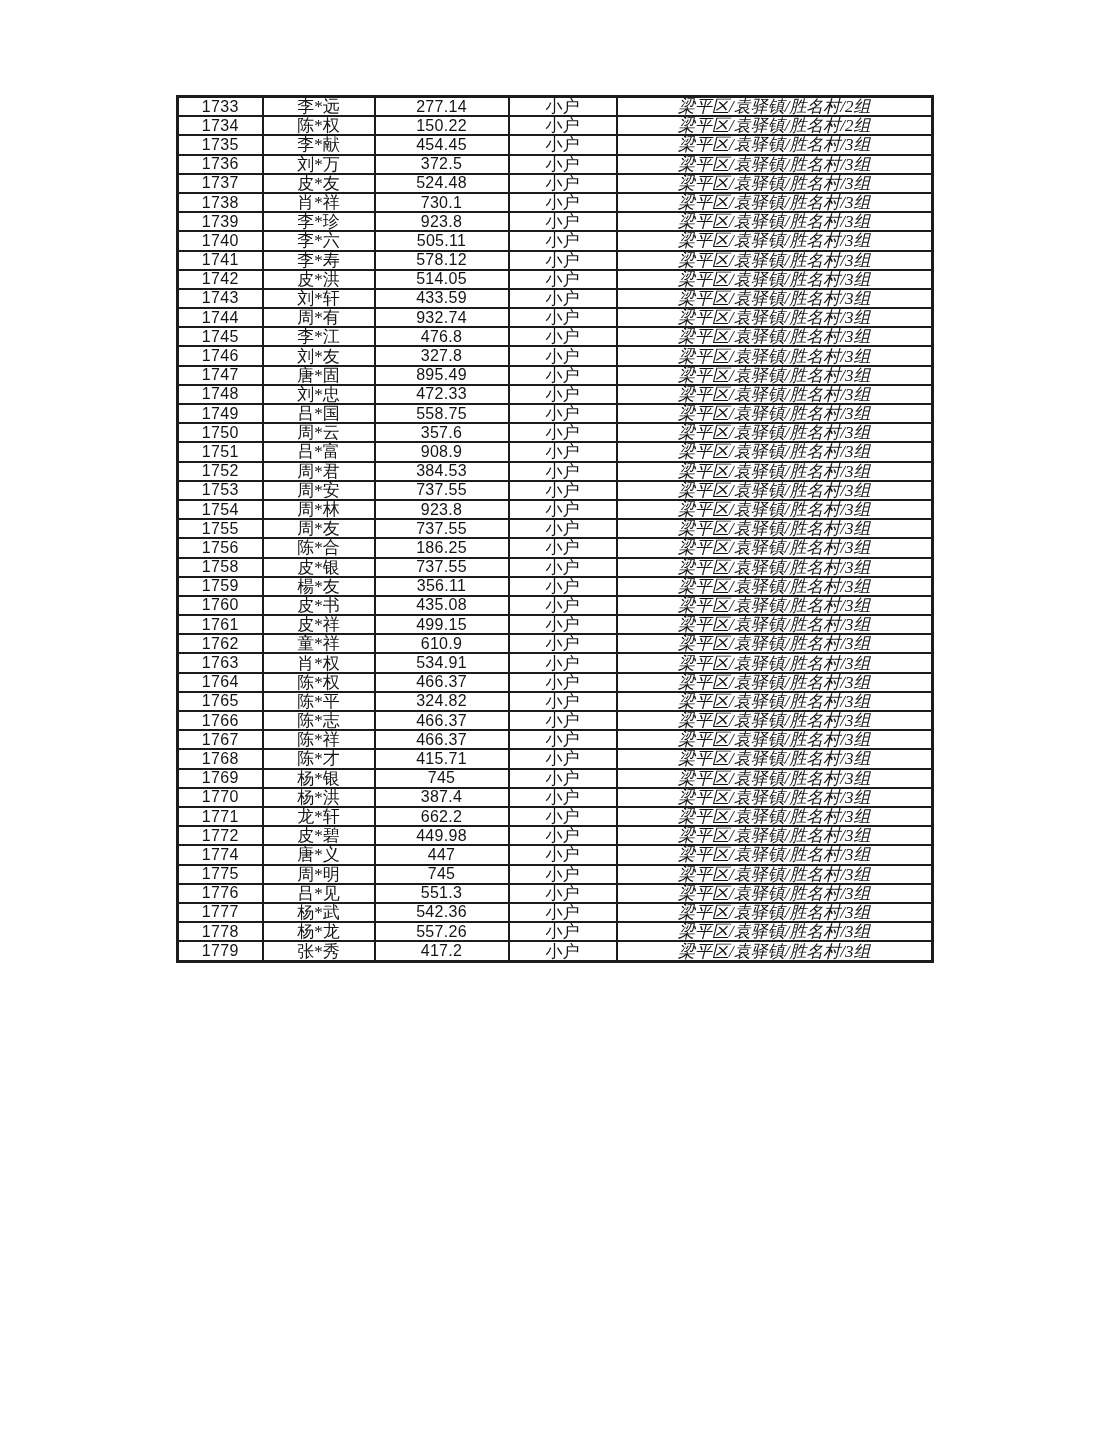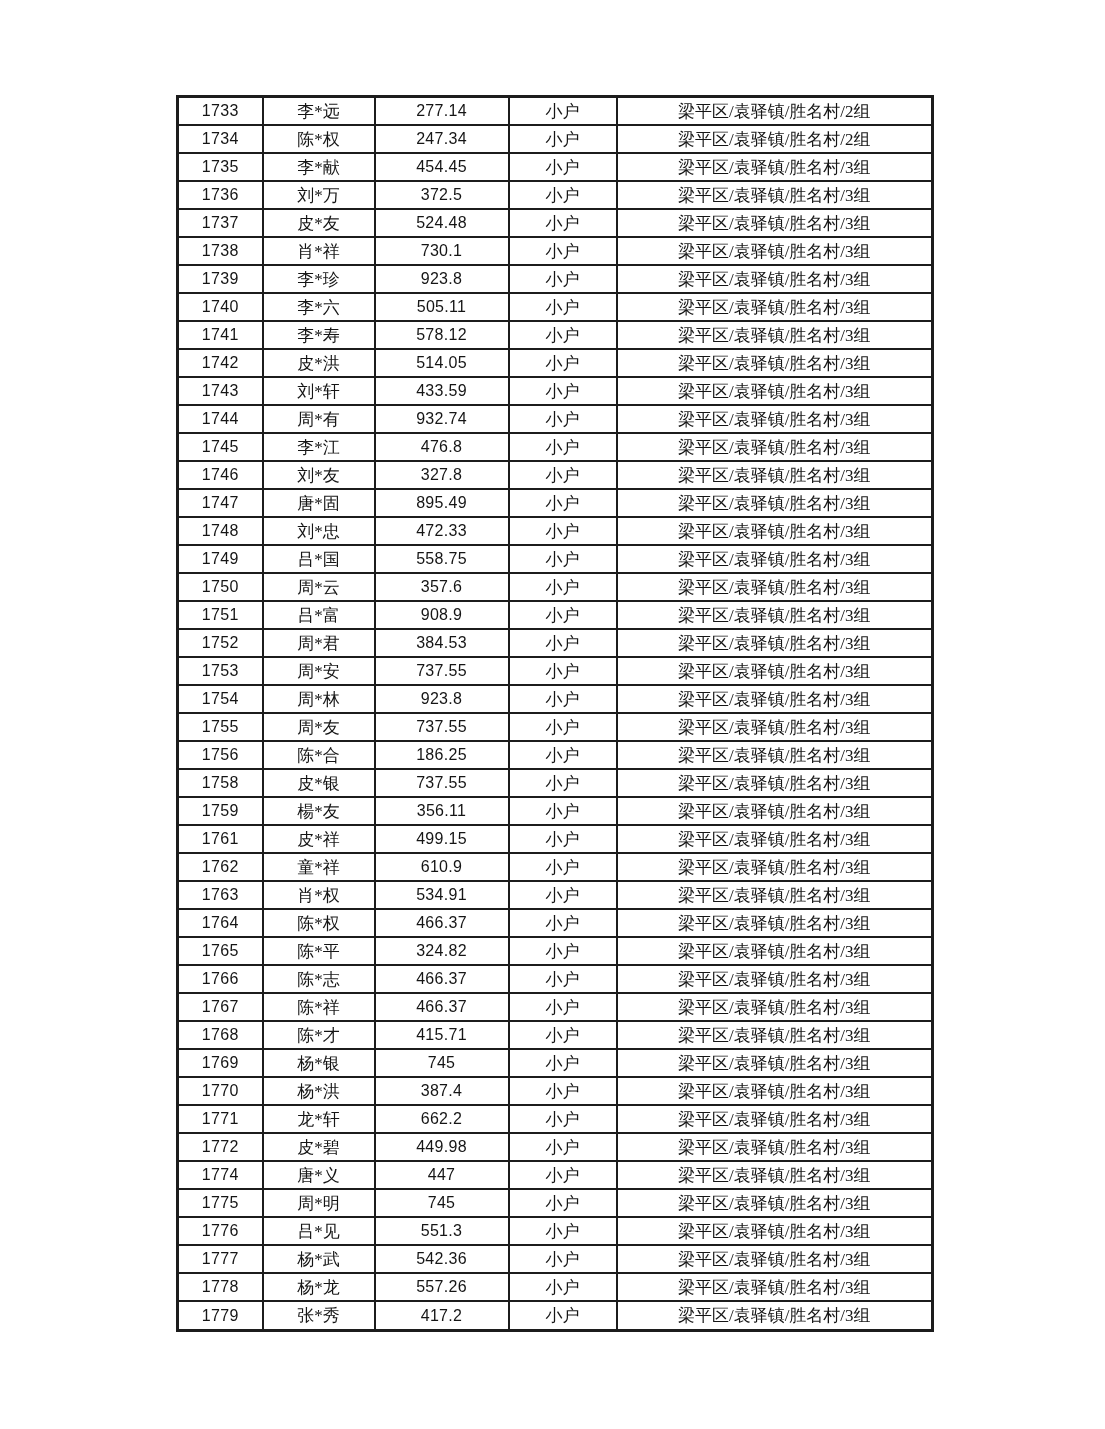--- a/index.html
+++ b/index.html
@@ -23,21 +23,21 @@
     width: 1105px;
     height: 1429px;
     background: var(--bg-color);
     overflow: hidden;
   }
   table.data-table {
     position: absolute;
     left: 176px;
     top: 95px;
     width: 755px;
-    height: 1237px;
+    height: 868px;
     border-collapse: collapse;
     table-layout: fixed;
     border: 3px solid var(--border-color);
   }
   table.data-table td {
     border: 2px solid var(--border-color);
     padding: 0 2px;
     text-align: center;
     vertical-align: middle;
     color: var(--text-color);
@@ -48,20 +48,21 @@
     font-family: "Liberation Serif", "DejaVu Serif", serif;
   }
   table.data-table td.col-id,
   table.data-table td.col-amount {
     font-family: "Liberation Sans", "DejaVu Sans", sans-serif;
     font-size: 16px;
     letter-spacing: 0.3px;
   }
   table.data-table td.col-location {
     font-size: 17px;
+    font-style: italic;
   }
 </style>
 </head>
 <body>
 
 <div class="page">
   <table class="data-table">
     <colgroup>
       <col style="width:85px">
       <col style="width:112px">
@@ -73,21 +74,21 @@
         <tr>
           <td class="col-id">1733</td>
           <td class="col-name">李*远</td>
           <td class="col-amount">277.14</td>
           <td class="col-type">小户</td>
           <td class="col-location">梁平区/袁驿镇/胜名村/2组</td>
         </tr>
         <tr>
           <td class="col-id">1734</td>
           <td class="col-name">陈*权</td>
-          <td class="col-amount">247.34</td>
+          <td class="col-amount">150.22</td>
           <td class="col-type">小户</td>
           <td class="col-location">梁平区/袁驿镇/胜名村/2组</td>
         </tr>
         <tr>
           <td class="col-id">1735</td>
           <td class="col-name">李*献</td>
           <td class="col-amount">454.45</td>
           <td class="col-type">小户</td>
           <td class="col-location">梁平区/袁驿镇/胜名村/3组</td>
         </tr>
@@ -242,20 +243,27 @@
           <td class="col-id">1758</td>
           <td class="col-name">皮*银</td>
           <td class="col-amount">737.55</td>
           <td class="col-type">小户</td>
           <td class="col-location">梁平区/袁驿镇/胜名村/3组</td>
         </tr>
         <tr>
           <td class="col-id">1759</td>
           <td class="col-name">楊*友</td>
           <td class="col-amount">356.11</td>
+          <td class="col-type">小户</td>
+          <td class="col-location">梁平区/袁驿镇/胜名村/3组</td>
+        </tr>
+        <tr>
+          <td class="col-id">1760</td>
+          <td class="col-name">皮*书</td>
+          <td class="col-amount">435.08</td>
           <td class="col-type">小户</td>
           <td class="col-location">梁平区/袁驿镇/胜名村/3组</td>
         </tr>
         <tr>
           <td class="col-id">1761</td>
           <td class="col-name">皮*祥</td>
           <td class="col-amount">499.15</td>
           <td class="col-type">小户</td>
           <td class="col-location">梁平区/袁驿镇/胜名村/3组</td>
         </tr>

